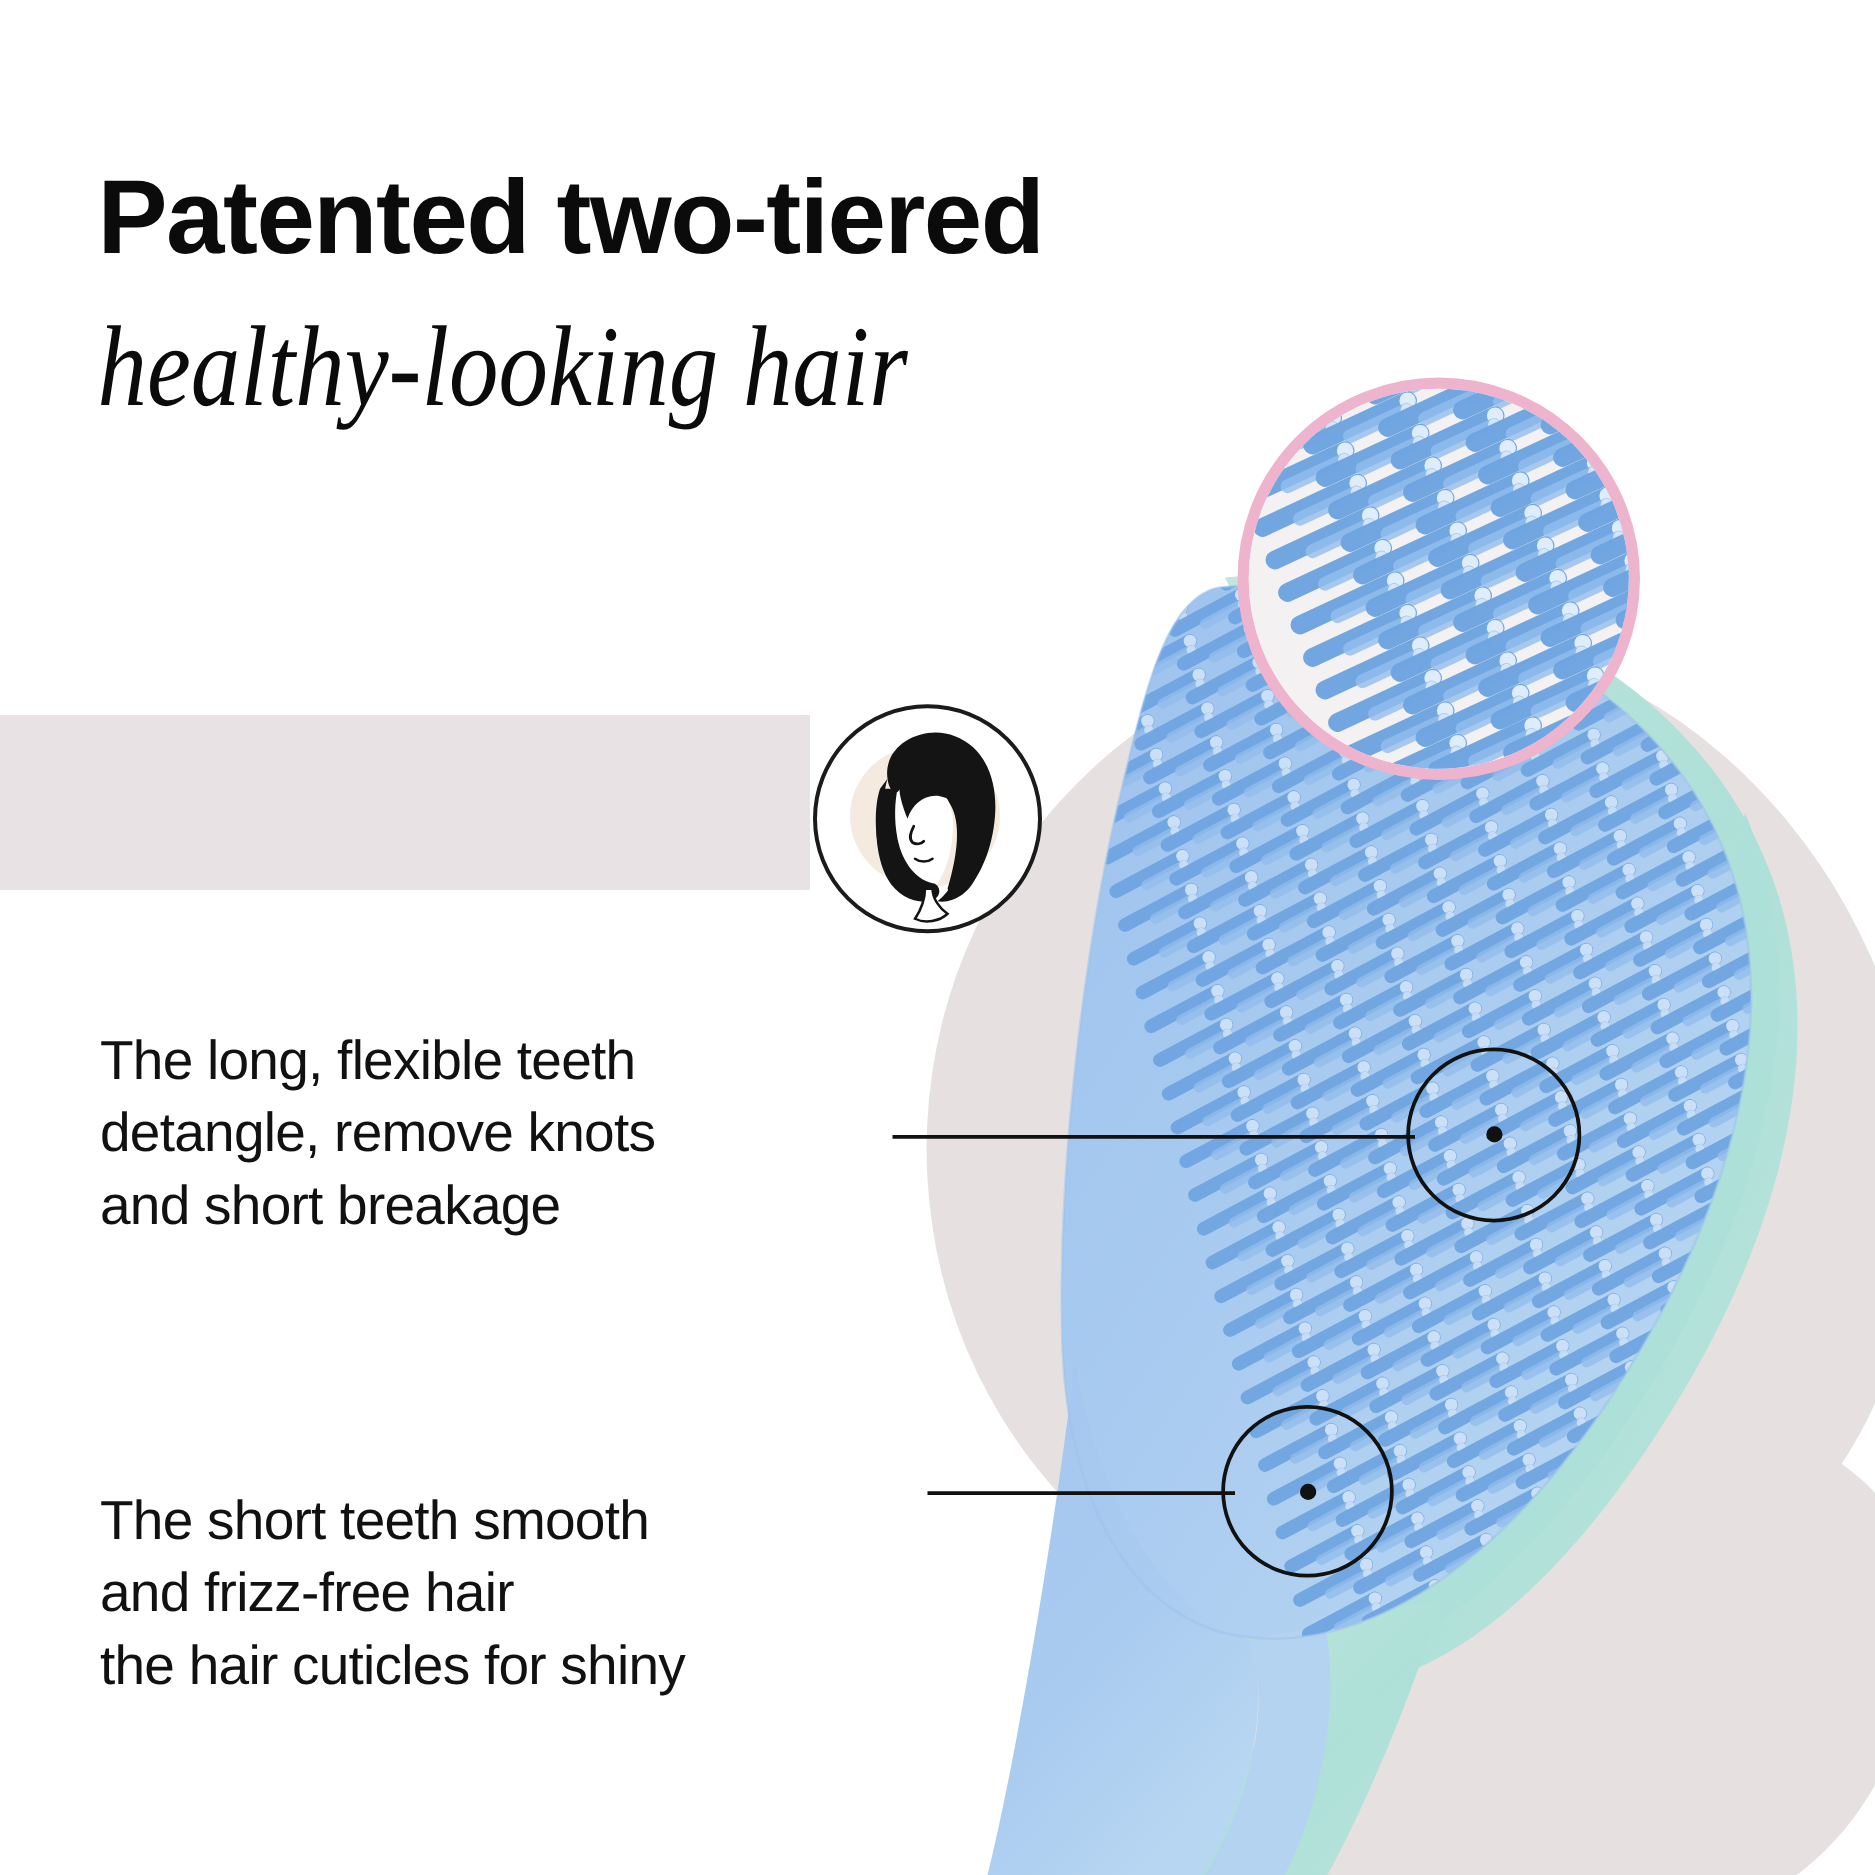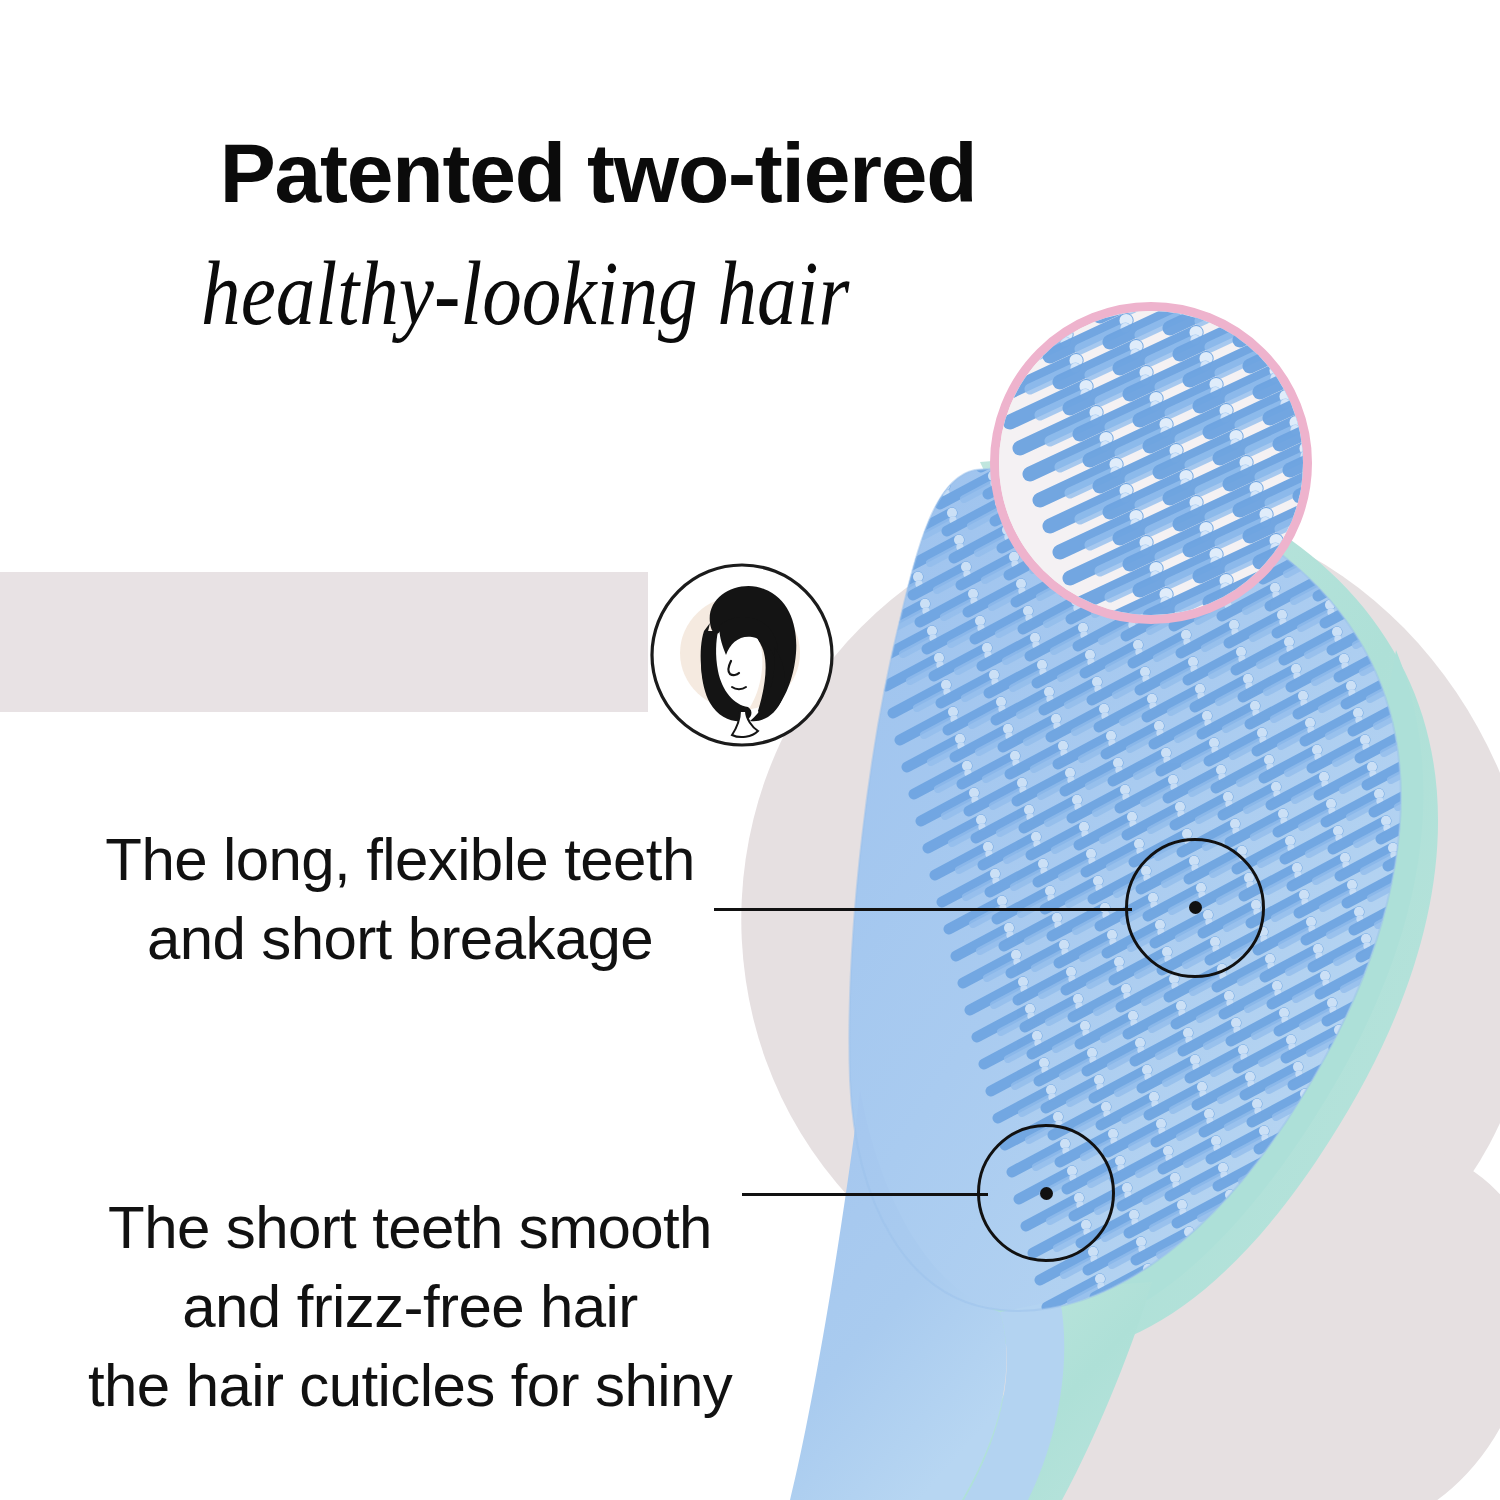--- a/index.html
+++ b/index.html
@@ -3,21 +3,21 @@
 <meta charset="utf-8">
 <style>
   html,body{margin:0;padding:0;}
   body{
     width:1500px;height:1500px;
     background:#ffffff;
     font-family:"Liberation Sans", sans-serif;
     overflow:hidden;
     position:relative;
   }
-  .stage{position:absolute;inset:0;width:1500px;height:1500px;overflow:hidden;text-align:center;}
+  .stage{position:absolute;inset:0;width:1500px;height:1500px;overflow:hidden;}
 
   
   .blob{
     position:absolute;
     left:742px;top:510px;
     width:790px;height:830px;
     background:#e6e0e1;
     border-radius:52% 48% 46% 54% / 50% 52% 48% 50%;
     transform:rotate(-14deg);
   }
@@ -74,21 +74,21 @@
     letter-spacing:-0.6px;
     font-family:"Liberation Sans", sans-serif;
   }
   .hair-icon{
     position:absolute;left:648px;top:561px;width:188px;height:188px;
   }
 
   
   .feat{
     position:absolute;
-    font-size:60px;line-height:1.32;color:#111;
+    font-size:44px;line-height:1.32;color:#111;
     letter-spacing:-0.6px;
     font-family:"Liberation Sans", sans-serif;
   }
   .feat-1{left:80px;top:820px;width:640px;}
   .feat-2{left:80px;top:1144px;width:660px;margin-top:44px;}
 
   
   .lead{
     position:absolute;height:0;border-top:3px solid #111;
   }
@@ -1962,20 +1962,21 @@
         <path d="M84,126 C88,129 94,129 98,126" fill="none" stroke="#141414" stroke-width="2" stroke-linecap="round"></path>
 
         <path d="M92,150 C92,160 88,168 84,174 C92,178 104,176 110,170
                  C104,166 98,158 98,150 Z" fill="#ffffff" stroke="#141414" stroke-width="2"></path>
       </g>
     </svg>
   </div>
 
   <div class="feat feat-1">
     <div>The long, flexible teeth</div>
+    <div>detangle, remove knots</div>
     <div>and short breakage</div>
   </div>
   <div class="lead lead-1"></div>
   <div class="target target-1"></div>
   <div class="dot dot-1"></div>
 
   <div class="feat feat-2">
     <div>The short teeth smooth</div>
     <div>and frizz-free hair</div>
     <div>the hair cuticles for shiny</div>

